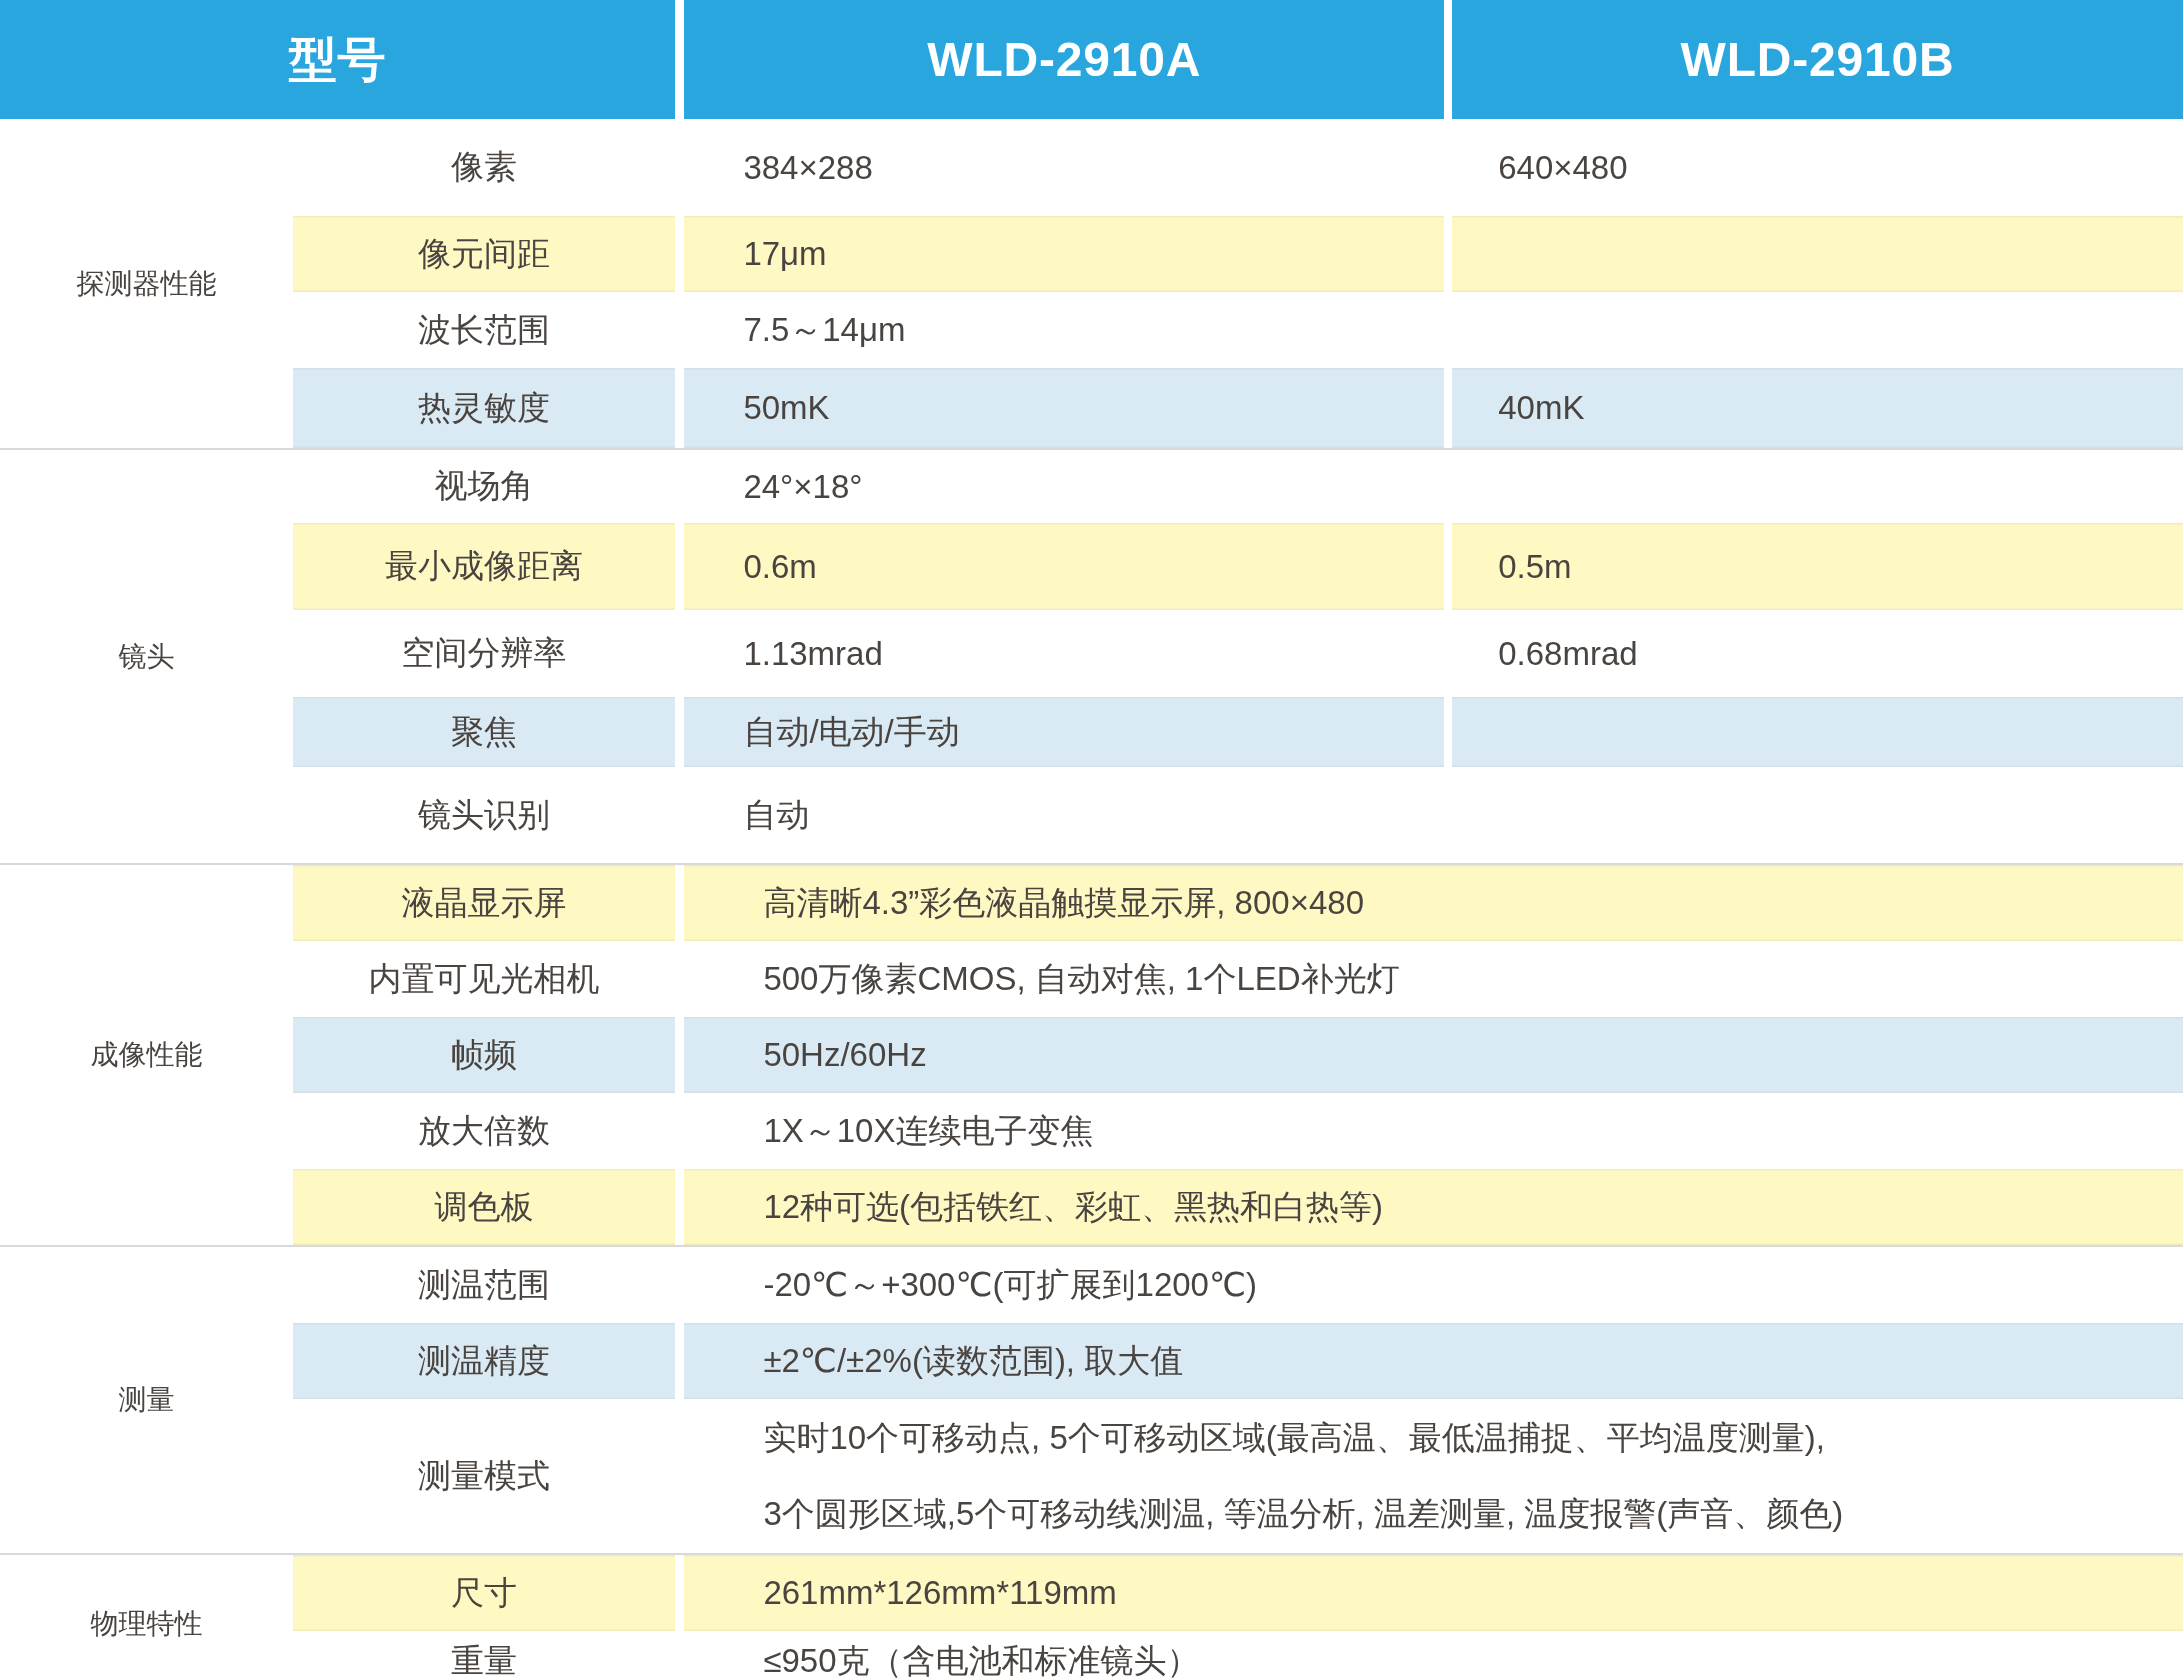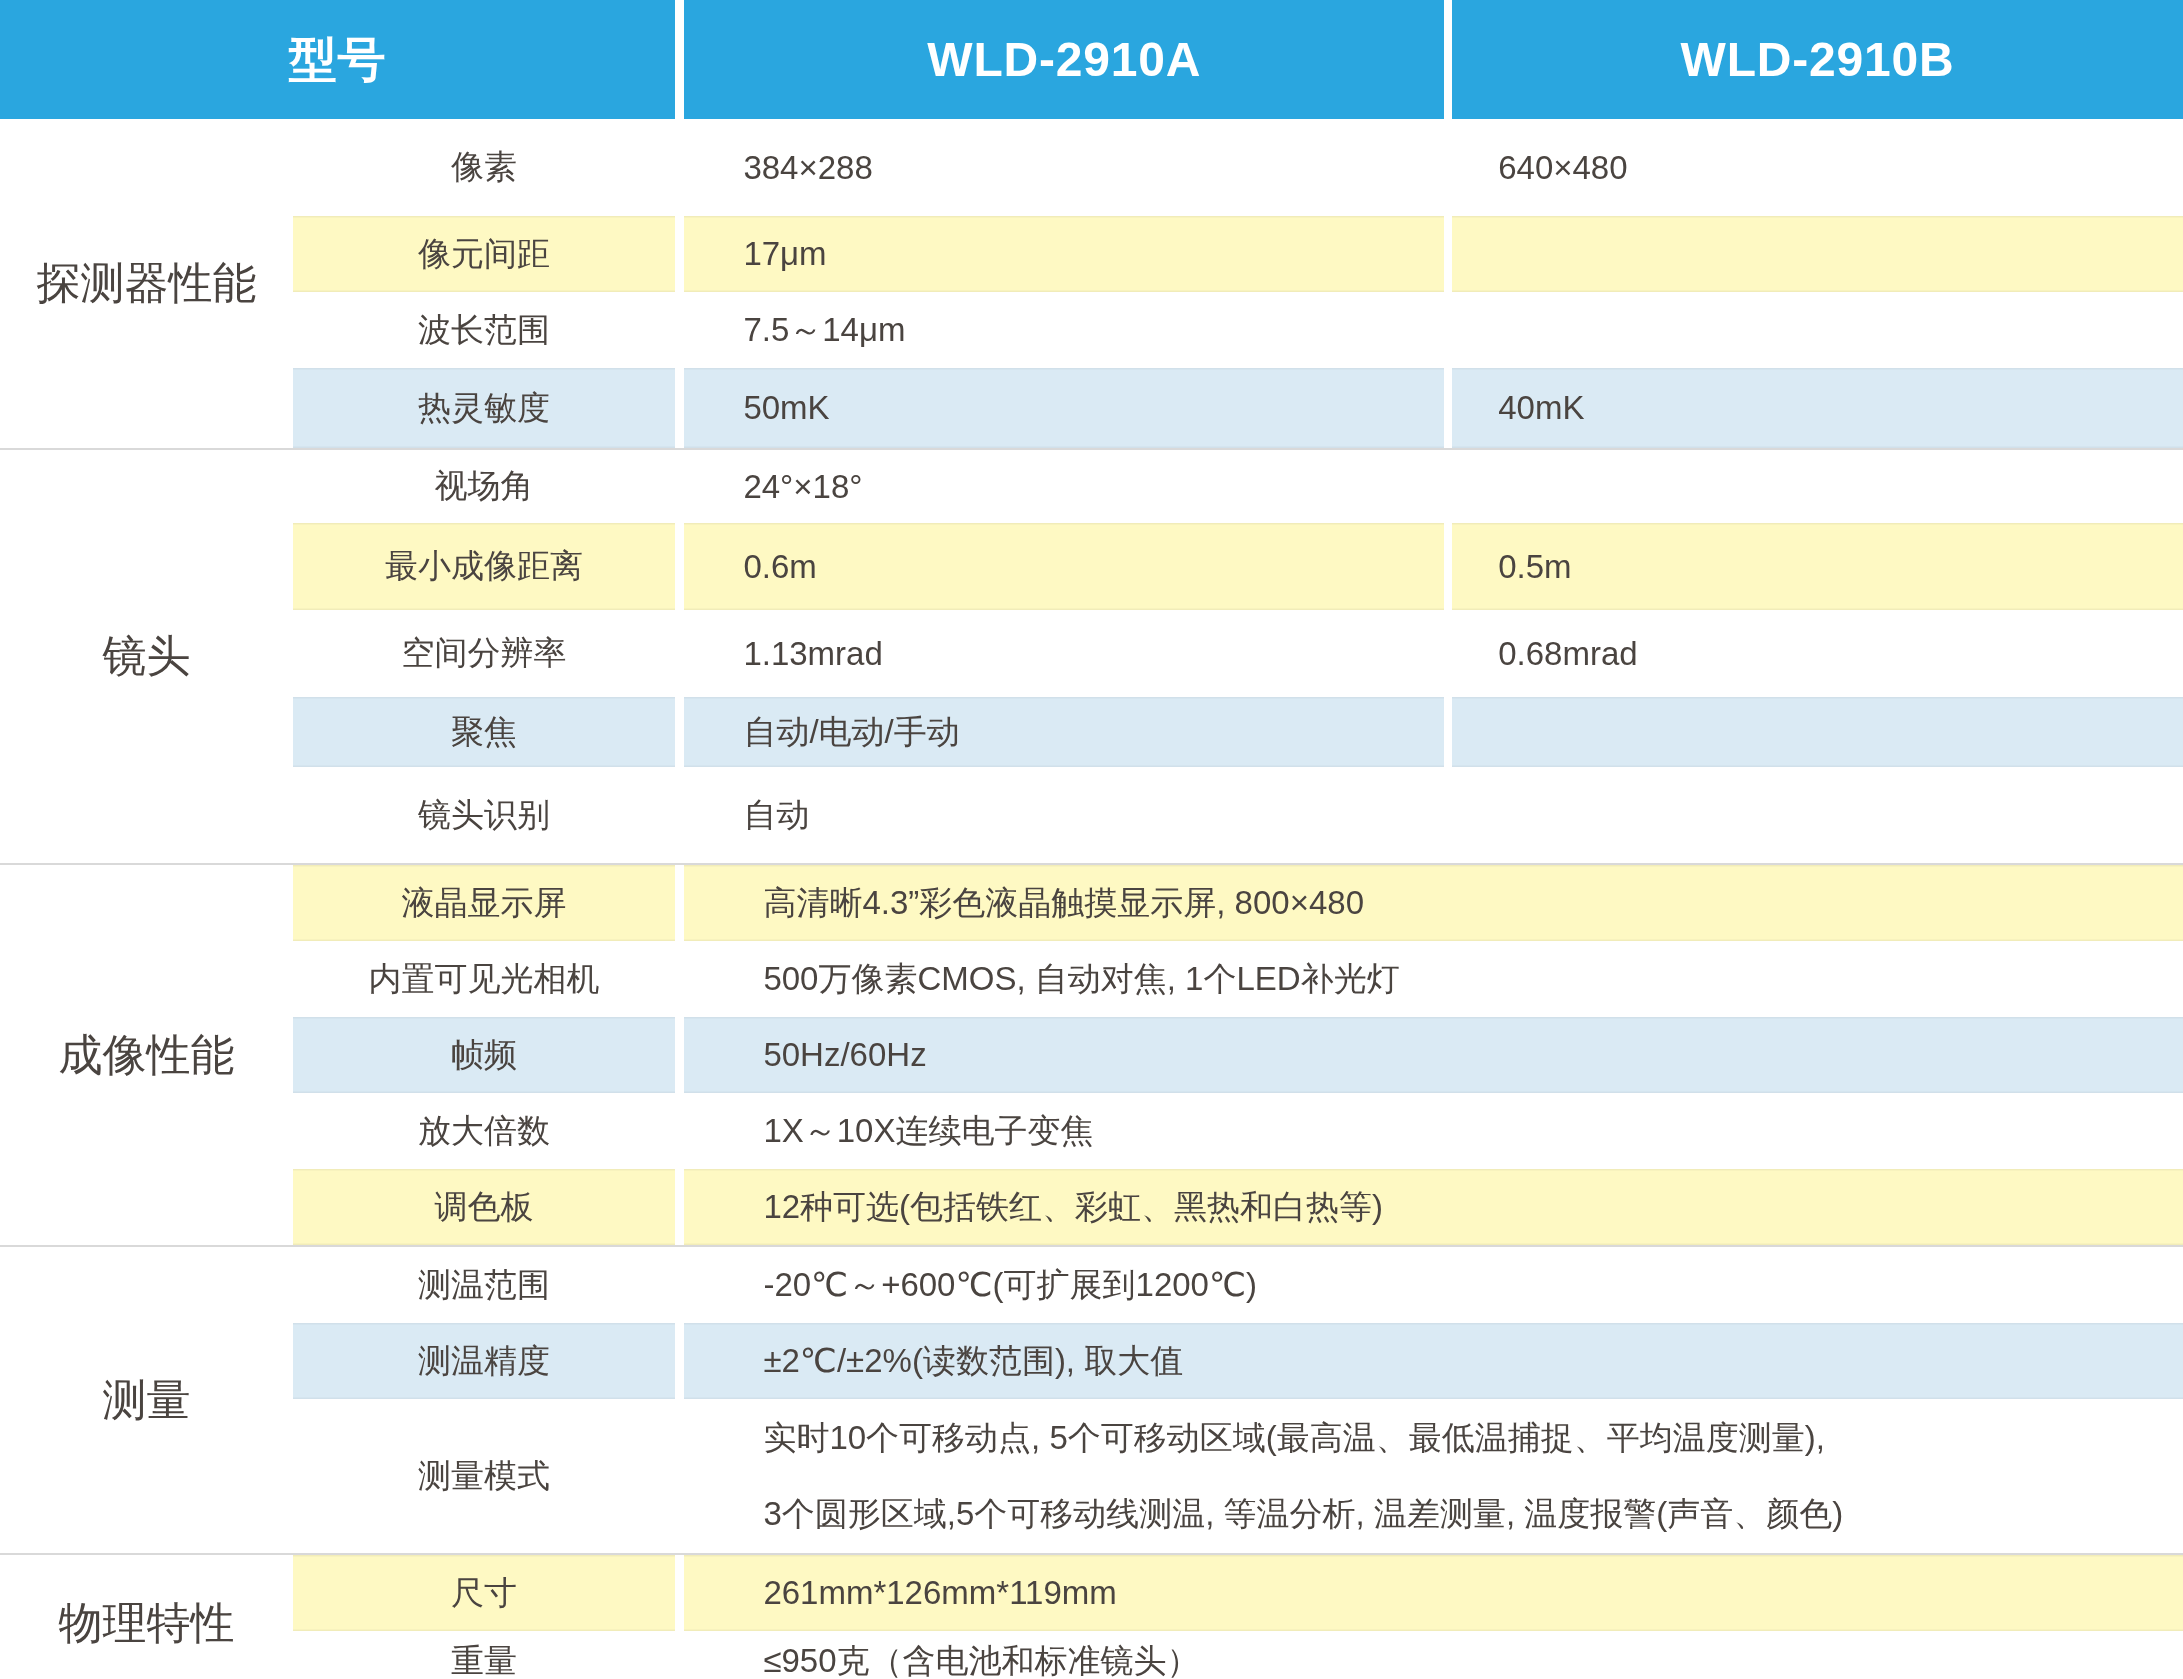--- a/index.html
+++ b/index.html
@@ -21,21 +21,21 @@
   .th-model{width:675px;}
   .th-a{width:760px;margin-left:9.4px;}
   .th-b{width:731px;margin-left:7.8px;}
 
   
   .group{display:flex;flex-shrink:0;}
   .group + .group{border-top:2.3px solid #d9d9d9;}
   .glabel{
     width:293px;flex-shrink:0;
     display:flex;align-items:center;justify-content:center;
-    font-size:44px;
+    font-size:28px;
   }
   .grows{display:flex;flex-direction:column;flex:1;}
 
   
   .row{display:flex;flex-shrink:0;}
   .cell{box-sizing:border-box;display:flex;align-items:center;font-size:33px;}
   .sub{width:382px;justify-content:center;text-align:center;}
   .gapA{width:9.4px;flex-shrink:0;}
   .gapB{width:7.8px;flex-shrink:0;}
   .va{width:760px;padding-left:59px;}
@@ -179,21 +179,21 @@
       </div>
     </div>
   </section>
 
   <section class="group">
     <div class="glabel">测量</div>
     <div class="grows">
       <div class="row h98 bg-white">
         <div class="cell sub">测温范围</div>
         <div class="gapA"></div>
-        <div class="cell vspan">-20℃～+600℃(可扩展到1200℃)</div>
+        <div class="cell vspan">-20℃～+300℃(可扩展到1200℃)</div>
       </div>
       <div class="row h98 bg-blue">
         <div class="cell sub">测温精度</div>
         <div class="gapA"></div>
         <div class="cell vspan">±2℃/±2%(读数范围), 取大值</div>
       </div>
       <div class="row h197 bg-white">
         <div class="cell sub">测量模式</div>
         <div class="gapA"></div>
         <div class="cell vspan multi">

